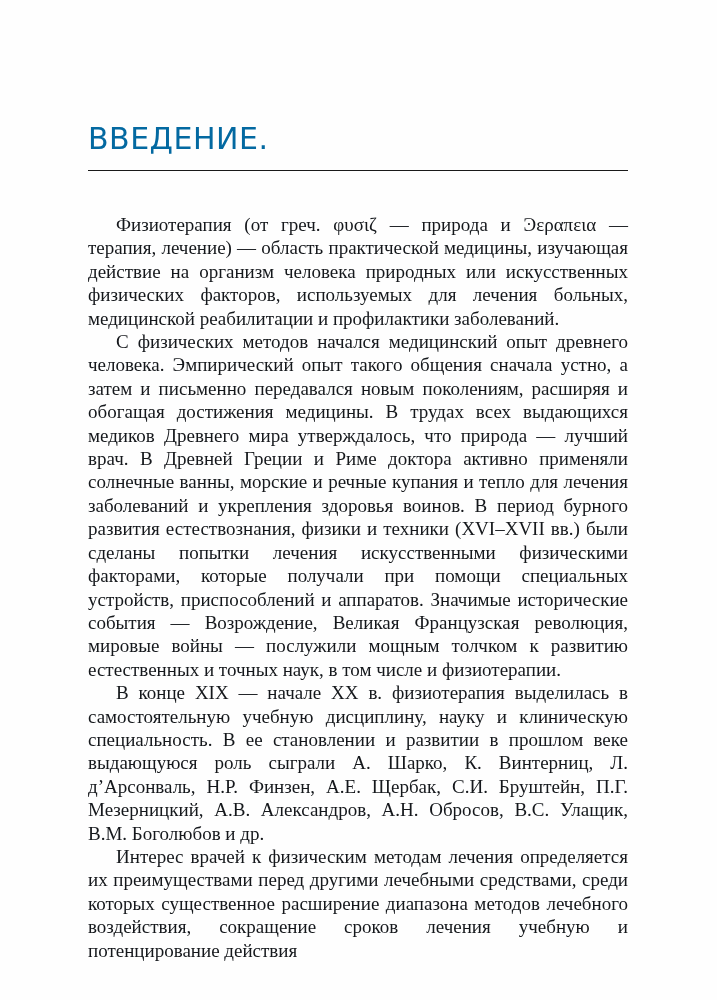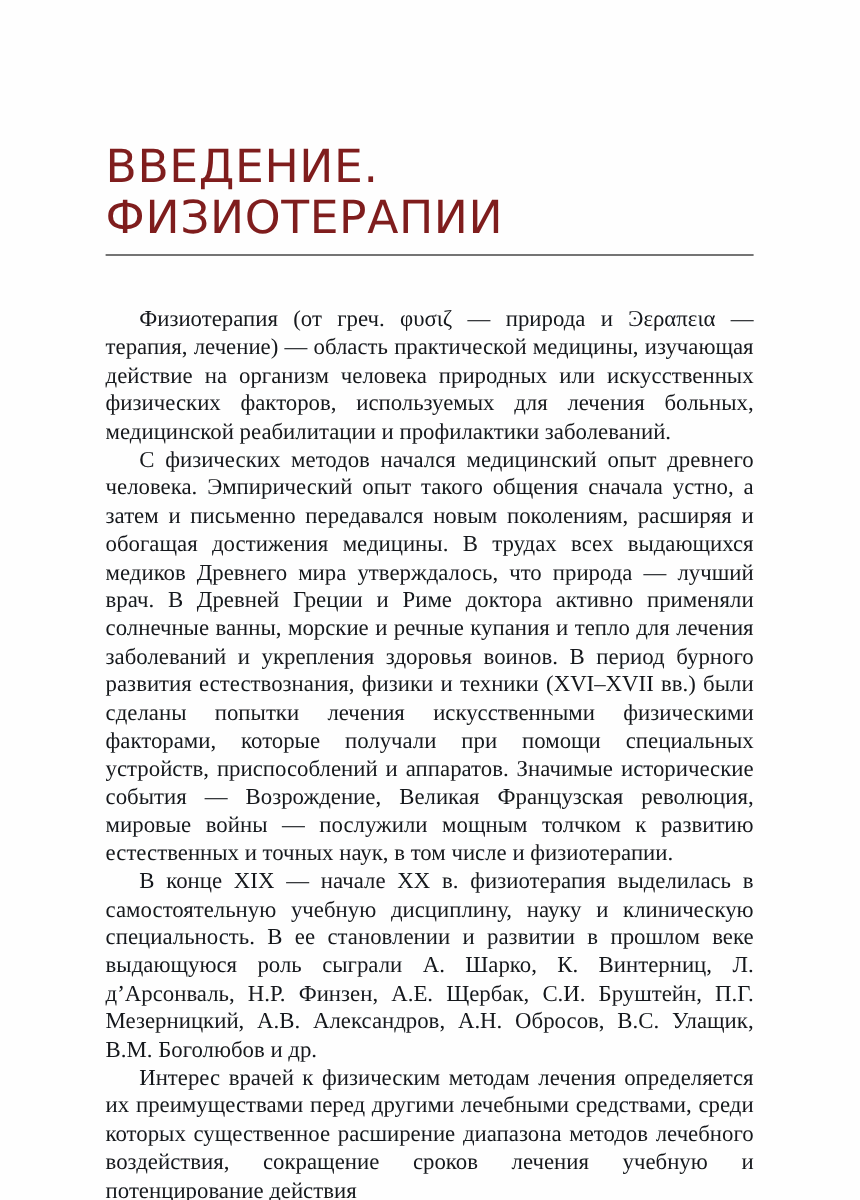--- a/index.html
+++ b/index.html
@@ -24,24 +24,24 @@
   }
   .content {
     position: absolute;
     left: 88px;
     top: 118px;
     width: 540px;
   }
   .chapter-title {
     font-family: "DejaVu Sans", sans-serif;
     font-weight: 400;
-    font-size: 38px;
+    font-size: 30px;
     line-height: 42px;
     letter-spacing: 0.5px;
-    color: #7f1d1d;
+    color: #0369a1;
     text-transform: uppercase;
     margin: 0;
     padding: 0;
   }
   .chapter-title .line {
     display: block;
     white-space: pre;
   }
   .title-rule {
     margin-top: 10px;
@@ -63,21 +63,20 @@
   }
 </style>
 </head>
 <body>
 
 <div class="page">
   <div class="content">
 
     <h1 class="chapter-title">
       <span class="line">ВВЕДЕНИЕ.</span>
-      <span class="line">ФИЗИОТЕРАПИИ</span>
     </h1>
 
     <div class="title-rule"></div>
 
     <div class="body-text">
       <p>Физиотерапия (от греч. φυσιζ — природа и Ͽεραπεια — терапия, лечение) — область практической медицины, изучающая действие на организм человека природных или искусственных физических факторов, используемых для лечения больных, медицинской реабилитации и профилактики заболеваний.</p>
       <p>С физических методов начался медицинский опыт древнего человека. Эмпирический опыт такого общения сначала устно, а затем и письменно передавался новым поколениям, расширяя и обогащая достижения медицины. В трудах всех выдающихся медиков Древнего мира утверждалось, что природа — лучший врач. В Древней Греции и Риме доктора активно применяли солнечные ванны, морские и речные купания и тепло для лечения заболеваний и укрепления здоровья воинов. В период бурного развития естествознания, физики и техники (XVI–XVII вв.) были сделаны попытки лечения искусственными физическими факторами, которые получали при помощи специальных устройств, приспособлений и аппаратов. Значимые исторические события — Возрождение, Великая Французская революция, мировые войны — послужили мощным толчком к развитию естественных и точных наук, в том числе и физиотерапии.</p>
       <p>В конце XIX — начале XX в. физиотерапия выделилась в самостоятельную учебную дисциплину, науку и клиническую специальность. В ее становлении и развитии в прошлом веке выдающуюся роль сыграли А. Шарко, К. Винтерниц, Л. д’Арсонваль, Н.Р. Финзен, А.Е. Щербак, С.И. Бруштейн, П.Г. Мезерницкий, А.В. Александров, А.Н. Обросов, В.С. Улащик, В.М. Боголюбов и др.</p>
       <p>Интерес врачей к физическим методам лечения определяется их преимуществами перед другими лечебными средствами, среди которых существенное расширение диапазона методов лечебного воздействия, сокращение сроков лечения учебную и потенцирование действия</p>
     </div>

